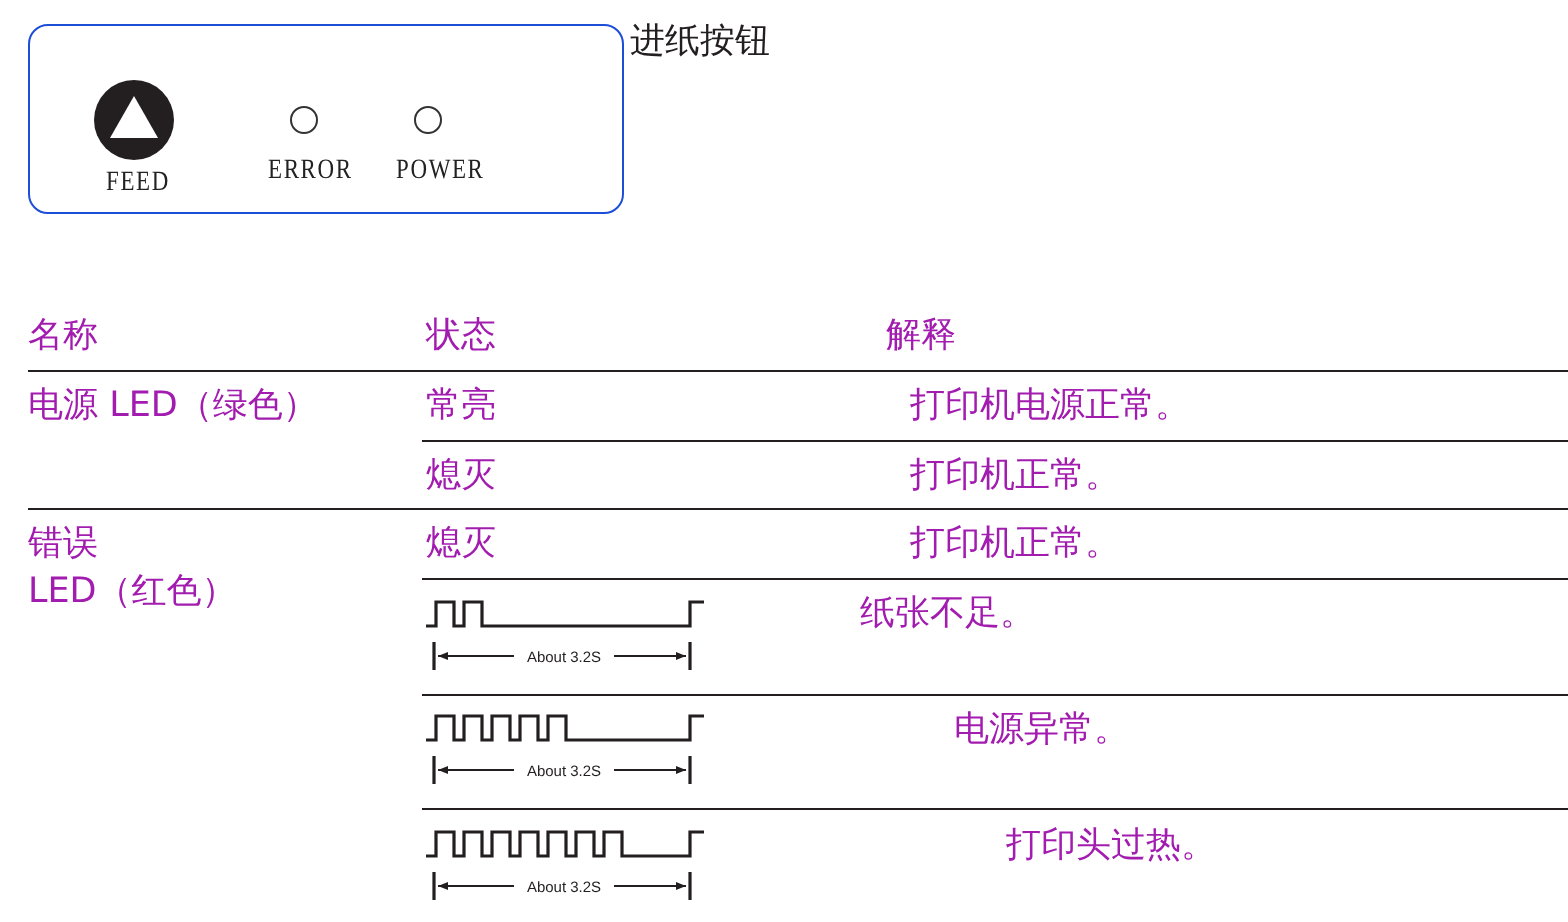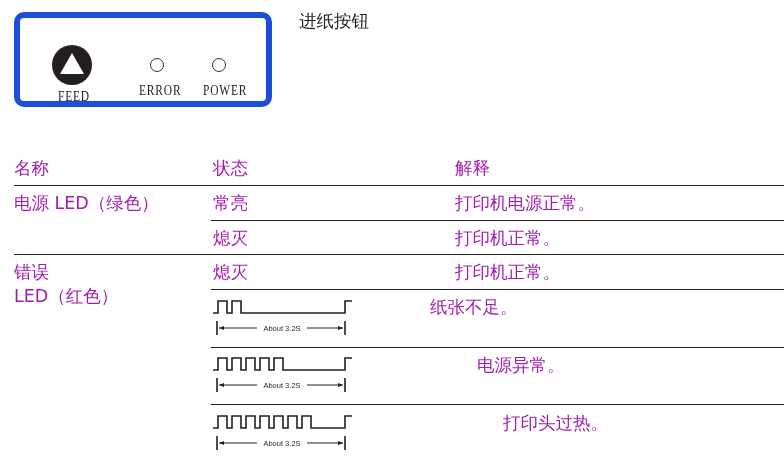--- a/index.html
+++ b/index.html
@@ -1,21 +1,21 @@
 <!DOCTYPE html>
 <html><head>
 <meta charset="utf-8">
 <style>
   * { box-sizing: border-box; margin: 0; padding: 0; }
   html, body { width: 784px; height: 461px; background: #ffffff; overflow: hidden; }
   body { position: relative; font-family: "DejaVu Sans", sans-serif; color: #231f20; }
 
   .panel {
-    position: absolute; left: 14px; top: 12px; width: 258px; height: 95px;
-    border: 6px solid #1d4ed8; border-radius: 10px; background: #fff;
+    position: absolute; left: 14px; top: 12px; width: 298px; height: 95px;
+    border: 1px solid #1d4ed8; border-radius: 10px; background: #fff;
   }
   .feed-btn {
     position: absolute; left: 32px; top: 27px; width: 40px; height: 40px;
     border-radius: 50%; background: #231f20;
   }
   .feed-btn svg { position: absolute; left: 0; top: 0; }
   .led {
     position: absolute; width: 14px; height: 14px; border-radius: 50%;
     border: 1px solid #333; background: #fff;
   }
@@ -23,21 +23,21 @@
   .led.power { left: 192px; top: 40px; }
   .panel-label {
     position: absolute; font-family: "Liberation Serif", serif; font-size: 14px;
     letter-spacing: 1px; transform: scaleX(0.82); transform-origin: left top; color: #222;
   }
   .lbl-feed { left: 38px; top: 71px; }
   .lbl-error { left: 119px; top: 65px; }
   .lbl-power { left: 183px; top: 65px; }
 
   .desc { position: absolute; left: 299px; top: 9px; width: 485px; font-size: 17.5px; line-height: 25px; color: #231f20; }
-  .desc-title { display: block; }
+  .desc-title { display: block; margin-left: 16px; }
   .desc-body { display: block; width: 480px; }
 
   .hline { position: absolute; height: 0; border-top: 1.5px solid #231f20; }
   .cell { position: absolute; font-size: 17.5px; line-height: 22px; color: #a21caf; white-space: nowrap; }
 
   .wave { position: absolute; left: 213px; }
 </style>
 </head>
 <body>
 
@@ -53,21 +53,21 @@
   <span class="panel-label lbl-error">ERROR</span>
   <span class="panel-label lbl-power">POWER</span>
 </div>
 
 <div class="desc">
   <span class="desc-title">进纸按钮</span>
 </div>
 
 <span class="cell" style="left:14px; top:157px;">名称</span>
 <span class="cell" style="left:213px; top:157px;">状态</span>
-<span class="cell" style="left:455px; top:157px;">解释</span>
+<span class="cell" style="left:443px; top:157px;">解释</span>
 
 <div class="hline" style="left:14px; top:185px; width:770px;"></div>
 <div class="hline" style="left:211px; top:220px; width:573px;"></div>
 <div class="hline" style="left:14px; top:254px; width:770px;"></div>
 <div class="hline" style="left:211px; top:289px; width:573px;"></div>
 <div class="hline" style="left:211px; top:347px; width:573px;"></div>
 <div class="hline" style="left:211px; top:404px; width:573px;"></div>
 
 <span class="cell" style="left:14px; top:192px;">电源 LED（绿色）</span>
 <span class="cell" style="left:213px; top:192px;">常亮</span>

